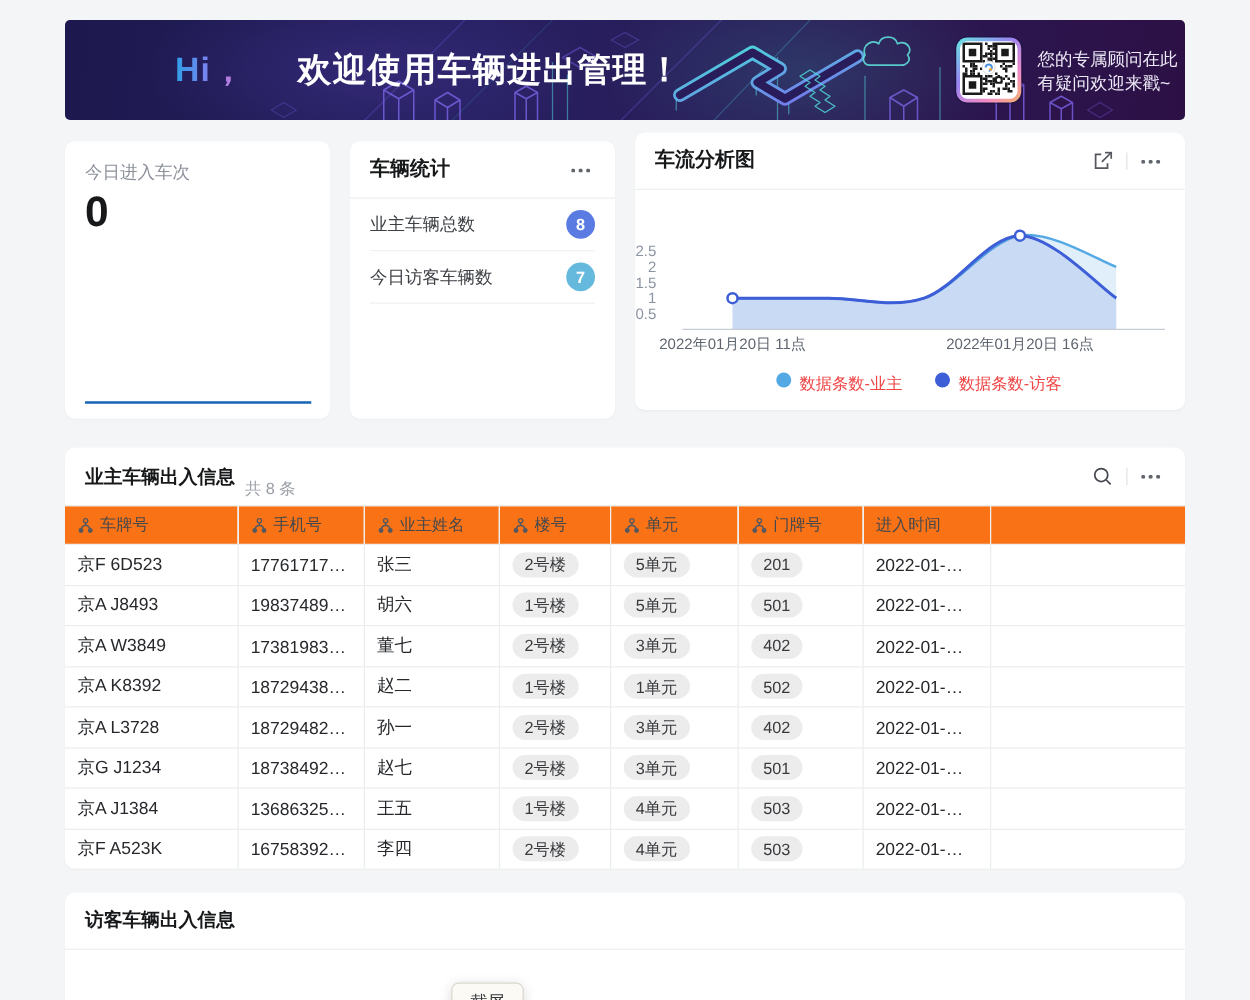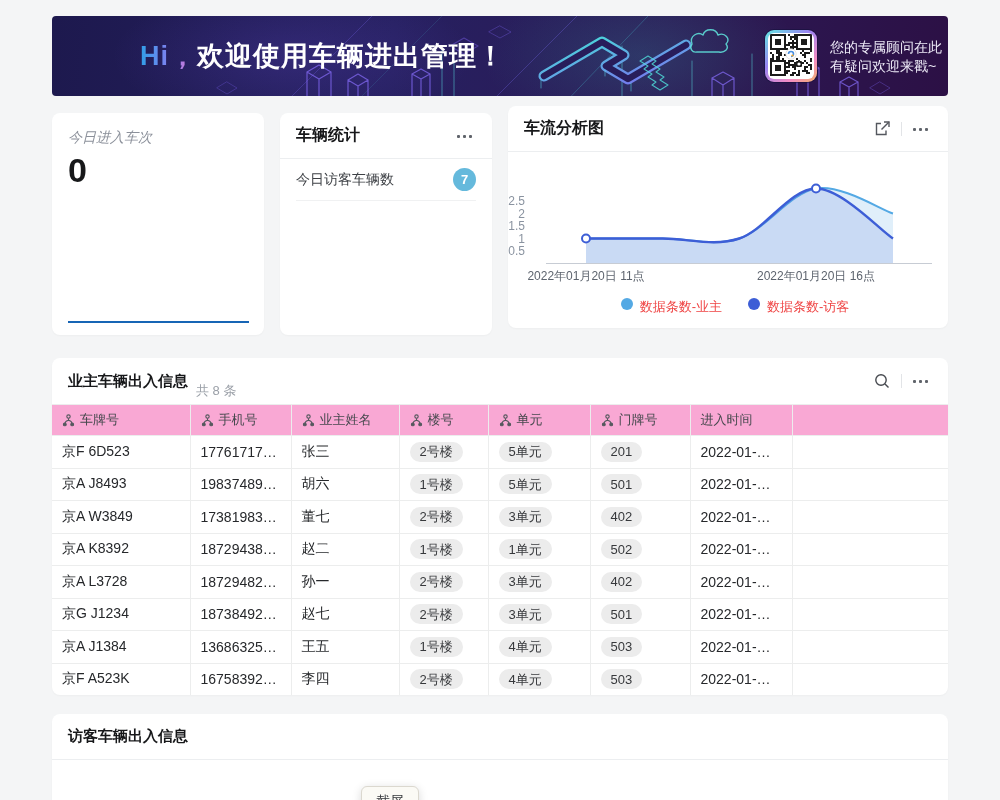--- a/index.html
+++ b/index.html
@@ -24,21 +24,21 @@
     background:radial-gradient(closest-side, rgba(120,90,240,0.18), rgba(120,90,240,0)); }
   .banner-deco { position:absolute; left:0; top:0; width:100%; height:100%; }
   .banner-title {
     position:absolute; left:88px; top:50%; transform:translateY(-50%);
     font-size:27px; font-weight:bold; letter-spacing:1px; white-space:nowrap;
   }
   .banner-title .hi {
     background:linear-gradient(90deg,#2f9fe8 0%,#8f7bf2 60%,#ef7ec0 100%);
     -webkit-background-clip:text; background-clip:text; color:transparent;
   }
-  .banner-title .msg { color:#ffffff; }
+  .banner-title .msg { color:#ffffff;margin-left:41px; }
   .qr-wrap { position:absolute; left:713px; top:14px; width:52px; height:52px;
     border-radius:9px; padding:3px;
     background:linear-gradient(140deg,#62e9e2 0%,#9a83f2 40%,#f38cc4 75%,#f2b36a 100%);
     box-shadow:0 0 0 1px rgba(20,16,60,.55);
   }
   .qr-inner { width:100%; height:100%; background:#fff; border-radius:6px; overflow:hidden; }
   .qr-caption { position:absolute; left:778px; top:22px; font-size:14px; line-height:19px;
     color:#ece9f6; white-space:nowrap; }
 
   
@@ -46,21 +46,21 @@
     box-shadow:0 1px 2px rgba(31,35,41,0.03); }
   .card-head { height:46px; display:flex; align-items:center; padding:0 16px;
     border-bottom:1px solid #eceef0; }
   .card-title { font-size:16px; font-weight:bold; color:#17181a; }
   .head-right { margin-left:auto; display:flex; align-items:center; }
   .icon-btn { display:flex; align-items:center; justify-content:center; width:22px; height:22px; cursor:pointer; }
   .head-divider { width:1px; height:14px; background:#e2e4e7; margin:0 8px; }
 
   
   #stat-card { left:0; top:113px; width:212px; height:222px; padding:16px; }
-  .stat-label { font-size:14px; color:#8b909a;font-style:italic; }
+  .stat-label { font-size:14px; color:#8b909a; }
   .stat-value { font-size:34px; font-weight:600; color:#17181a; margin-top:4px; letter-spacing:1px; }
   .stat-axis { position:absolute; left:16px; right:15px; bottom:12px; height:2.5px; background:#1765b5; }
 
   
   #summary-card { left:228px; top:113px; width:212px; height:222px; }
   .sum-list { padding:0 16px; }
   .sum-item { height:42px; display:flex; align-items:center; border-bottom:1px solid #f0f1f2; }
   .sum-item-label { font-size:14px; color:#3d4045; }
   .badge { margin-left:auto; width:23px; height:23px; border-radius:50%;
     display:flex; align-items:center; justify-content:center;
@@ -75,21 +75,21 @@
   #owners-card { left:0; top:358px; width:896px; height:337px; overflow:hidden; }
   .table-title-bar { height:46px; display:flex; align-items:center; padding:0 16px; }
   .table-title { font-size:15px; font-weight:bold; color:#17181a; }
   .table-count { font-size:13px; color:#9ba0a8; margin-left:8px;margin-top:20px; }
   table.grid { border-collapse:collapse; table-layout:fixed; width:896px; font-size:14px; }
   table.grid th, table.grid td {
     border:1px solid #eceded; border-left:none; padding:0 10px; text-align:left;
     overflow:hidden; white-space:nowrap; font-weight:normal;
   }
   table.grid th:last-child, table.grid td:last-child { border-right:none; }
-  table.grid th { background:#f9a8d4; height:31px; color:#45484d; font-size:13px; }
+  table.grid th { background:#f97316; height:31px; color:#45484d; font-size:13px; }
   table.grid td { height:32.5px; color:#26282b; }
   .th-inner { display:flex; align-items:center; gap:5px; }
   .tag { display:inline-block; background:#ececec; border-radius:10px; padding:1.5px 10px;
     font-size:13px; color:#37393c; line-height:17px; }
 
   
   #visitors-card { left:0; top:714px; width:896px; height:120px; }
 
   
   .legend { position:absolute; left:0; top:146px; width:440px; display:flex;
@@ -300,20 +300,24 @@
             <rect x="0" y="1" width="3" height="3" rx="1"></rect>
                 <rect x="6" y="1" width="3" height="3" rx="1"></rect>
                 <rect x="12" y="1" width="3" height="3" rx="1"></rect>
           </g>
             </svg>
         </span>
       </span>
     </div>
     <div class="sum-list" id="summary-list">
         <div class="sum-item">
+          <span class="sum-item-label">业主车辆总数</span>
+          <span class="badge" style="background: rgb(90, 124, 226);">8</span>
+        </div>
+        <div class="sum-item">
           <span class="sum-item-label">今日访客车辆数</span>
           <span class="badge" style="background: rgb(101, 185, 220);">7</span>
         </div>
       </div>
   </div>
 
   <div class="card" id="chart-card">
     <div class="card-head">
       <span class="card-title">车流分析图</span>
       <span class="head-right">

